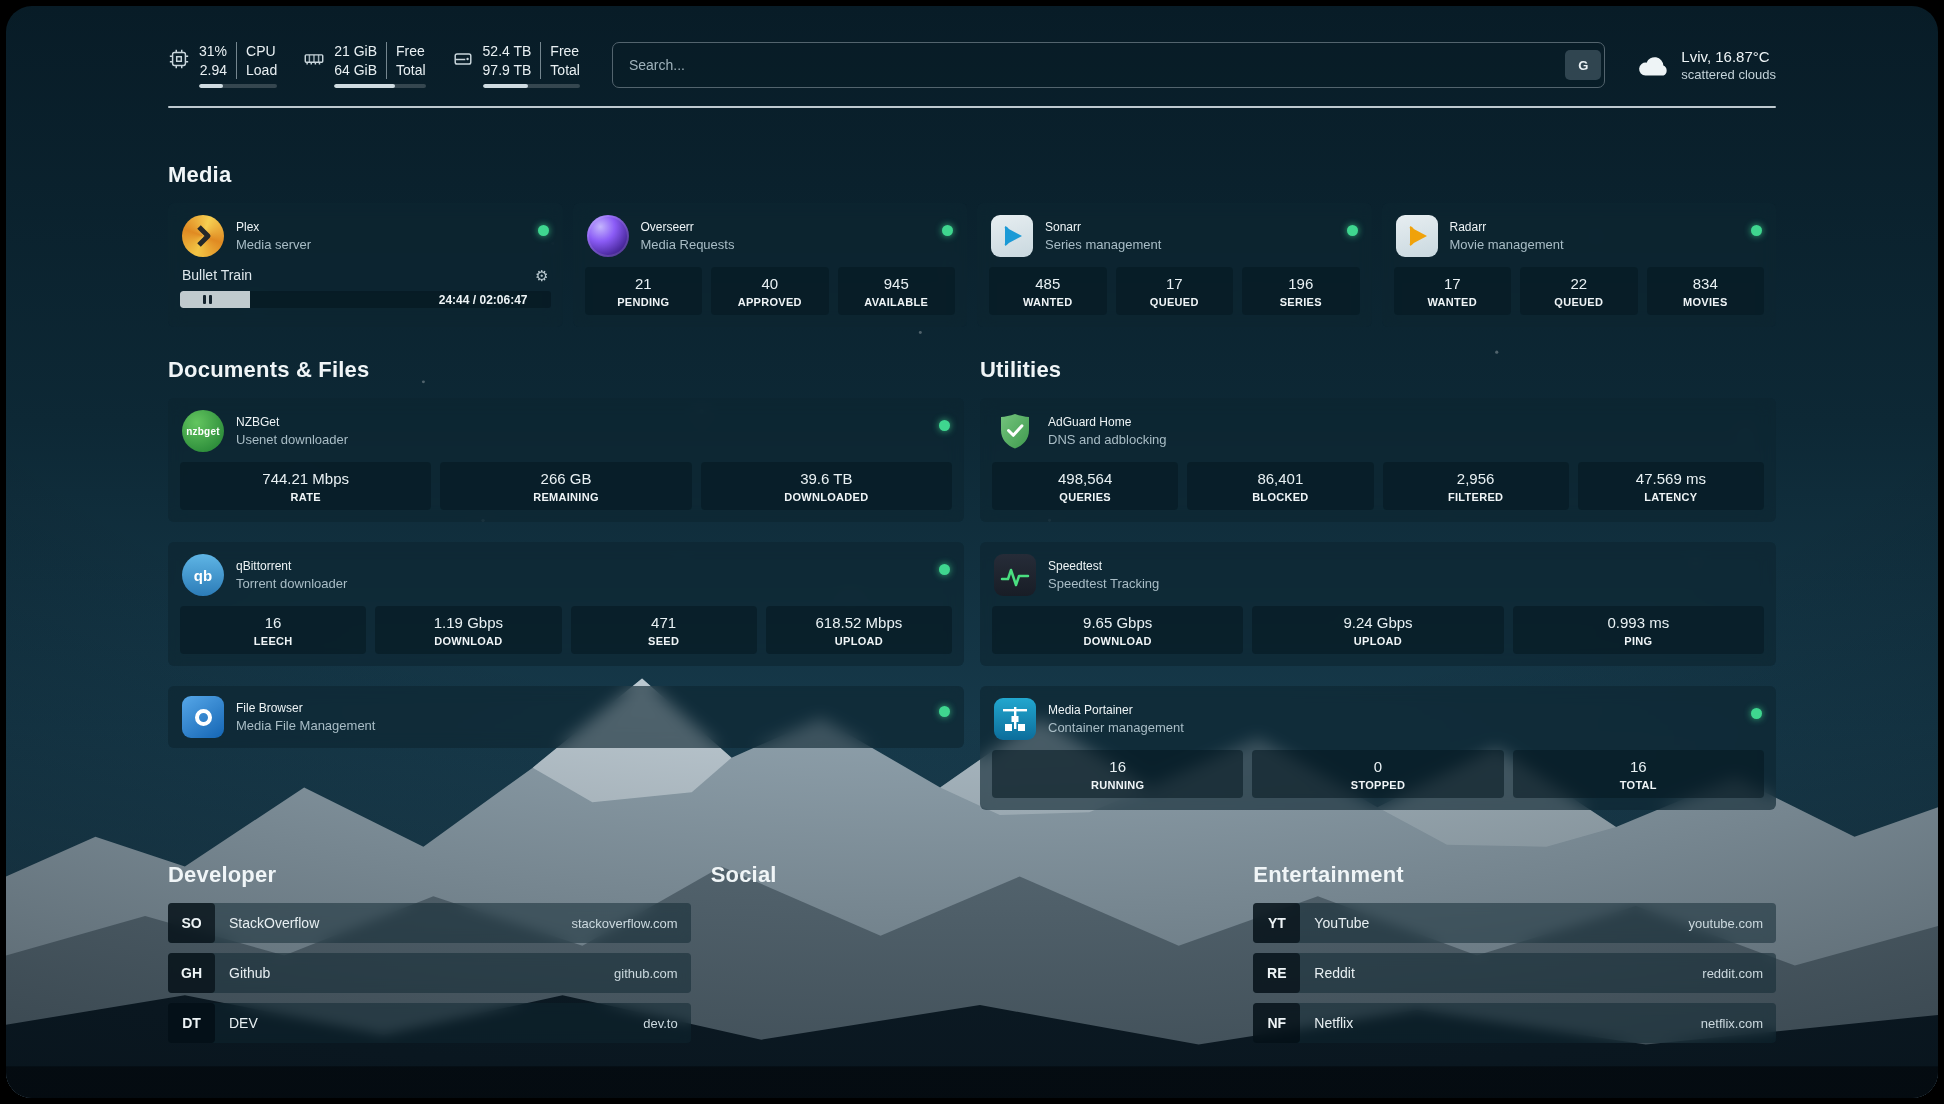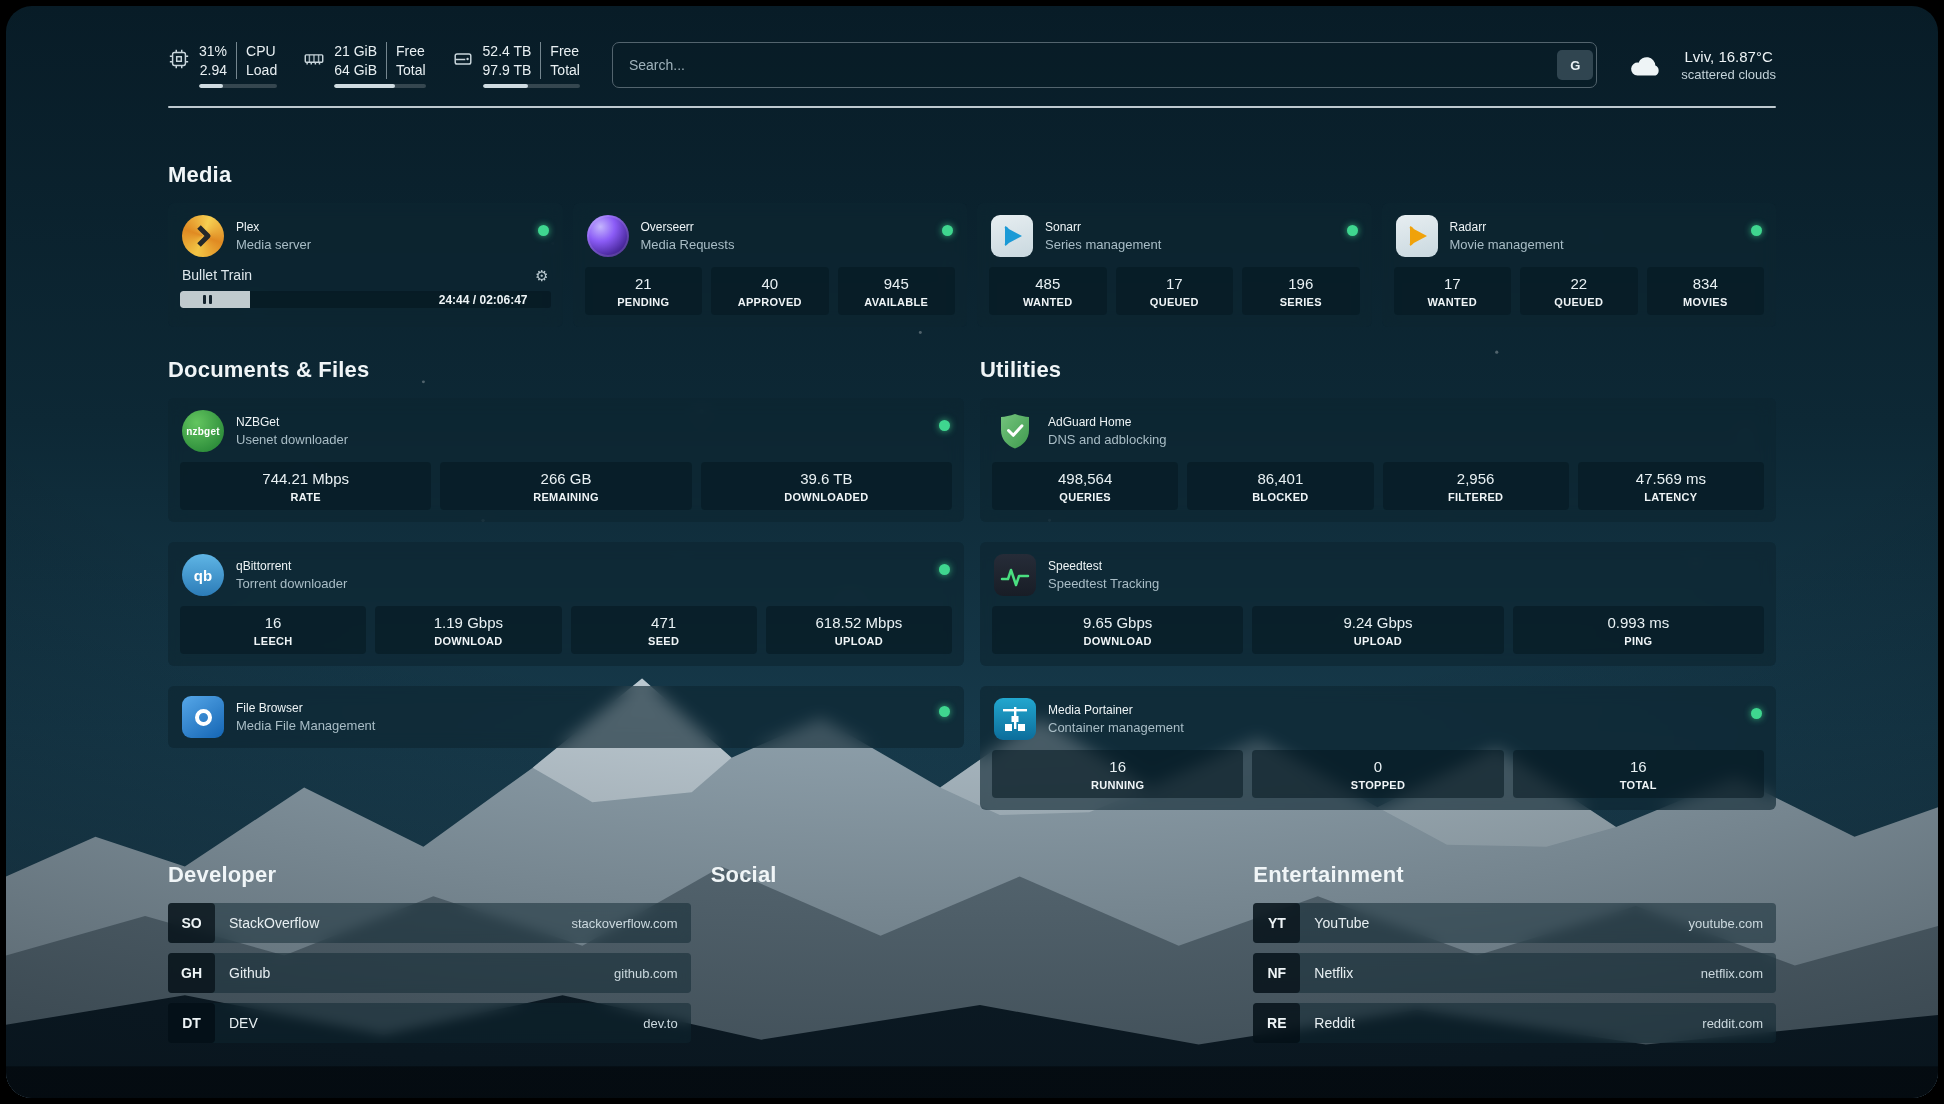--- a/index.html
+++ b/index.html
@@ -28,21 +28,21 @@
   .res-bar-fill{height:100%;background:#cfdbe1;border-radius:2px;}
 
   .search{flex:1;display:flex;align-items:center;height:46px;margin:0 30px 0 6px;
           border:1px solid #53646e;border-radius:7px;background:rgba(9,28,38,0.45);padding:3px;}
   .search input{flex:1;background:transparent;border:none;outline:none;color:#e2ebef;
           font-size:14px;padding-left:13px;font-family:"Liberation Sans",sans-serif;}
   .search input::placeholder{color:#9fb2bb;}
   .search-btn{width:36px;height:30px;border:none;border-radius:5px;background:rgba(62,83,95,0.75);
           color:#eaf1f4;font-size:13px;font-weight:700;cursor:pointer;}
 
-  .weather{display:flex;align-items:center;gap:18px;text-align:center;}
+  .weather{display:flex;align-items:center;gap:10px;}
   .w-loc{font-size:15px;color:#eef4f6;}
   .w-cond{font-size:13px;color:#c3d2d9;margin-top:2px;}
 
   .divider{margin-top:18px;height:2px;background:rgba(222,232,236,0.85);border-radius:1px;}
 
   
   .section-title{font-size:22px;font-weight:600;color:#f0f5f7;margin:0 0 15px 0;letter-spacing:0.2px;}
   .media-section{margin-top:54px;}
   .grid4{display:grid;grid-template-columns:repeat(4,1fr);gap:10px;}
 
@@ -565,27 +565,27 @@
         </div>
 
         <div class="bm-col">
           <h2 class="section-title">Entertainment</h2>
           <div class="bm-item">
             <span class="bm-abbr">YT</span>
             <span class="bm-name">YouTube</span>
             <span class="bm-url">youtube.com</span>
           </div>
           <div class="bm-item">
+            <span class="bm-abbr">RE</span>
+            <span class="bm-name">Reddit</span>
+            <span class="bm-url">reddit.com</span>
+          </div>
+          <div class="bm-item">
             <span class="bm-abbr">NF</span>
             <span class="bm-name">Netflix</span>
             <span class="bm-url">netflix.com</span>
-          </div>
-          <div class="bm-item">
-            <span class="bm-abbr">RE</span>
-            <span class="bm-name">Reddit</span>
-            <span class="bm-url">reddit.com</span>
           </div>
         </div>
 
       </div>
     </div>
   </div>
 </div>
 
 </body></html>

